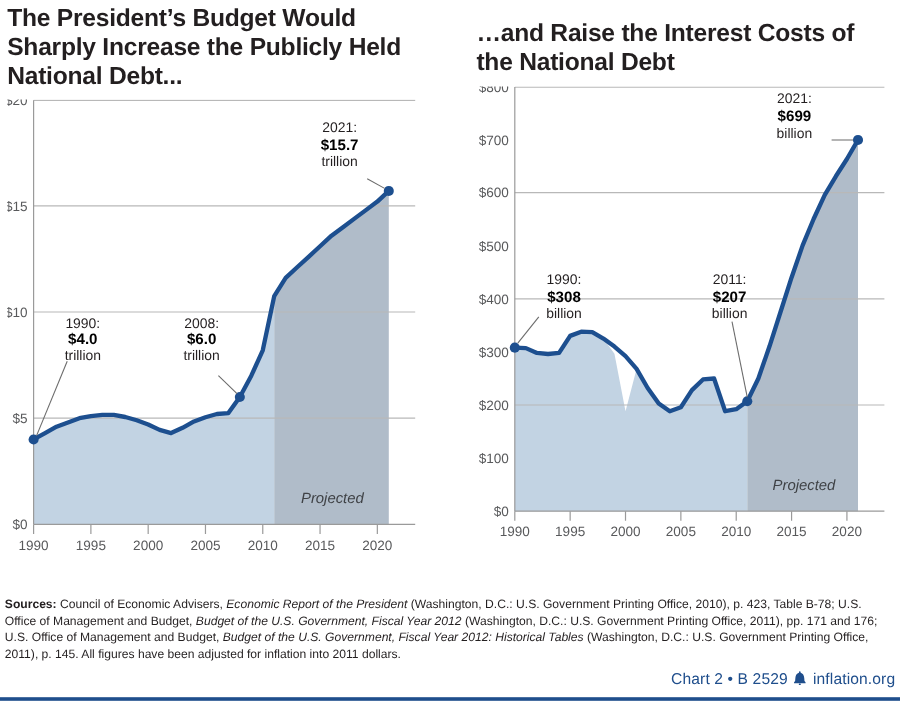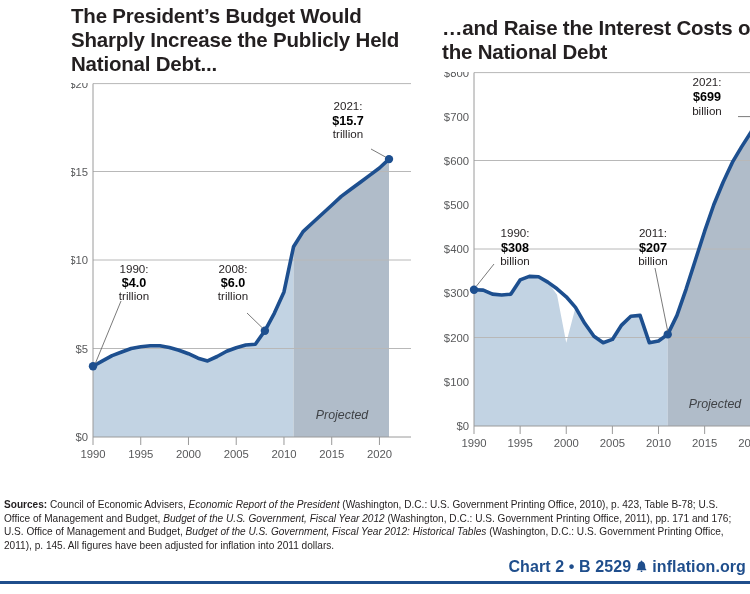--- a/index.html
+++ b/index.html
@@ -8,21 +8,21 @@
     width:750px; height:594px;
     background:#ffffff;
     font-family:"Liberation Sans", sans-serif;
     color:#231f20;
     overflow:hidden;
     position:relative;
   }
 
   .panels { display:flex; width:750px; }
   .panel { width:375px; position:relative; }
-  .panel-left  { padding-left:26px;margin-left:45px; }
+  .panel-left  { padding-left:6px; }
   .panel-right { padding-left:22px;margin-top:12px; }
 
   .chart-title {
     font-size:20.5px;
     font-weight:bold;
     line-height:1.16;
     letter-spacing:-0.2px;
     color:#231f20;
     margin:4px 0 0 0;
     padding-right:14px;
@@ -74,21 +74,21 @@
   }
   .sources b { font-weight:bold;text-align:right; }
   .sources i { }
 
   .footer-rule {
     position:absolute; left:0; top:581px; width:750px; height:3px;
     background:#1f4e8c;
   }
   .footer-meta {
     position:absolute; right:4px; top:558px;
-    font-size:16px; font-weight:bold; color:#1f4e8c;
+    font-size:13px; font-weight:normal; color:#1f4e8c;
     display:flex; align-items:center; gap:5px;
     letter-spacing:0.1px;
   }
   .bell-icon { display:inline-block; line-height:1; }
 </style>
 </head>
 <body>
 
 <div class="panels">
 

